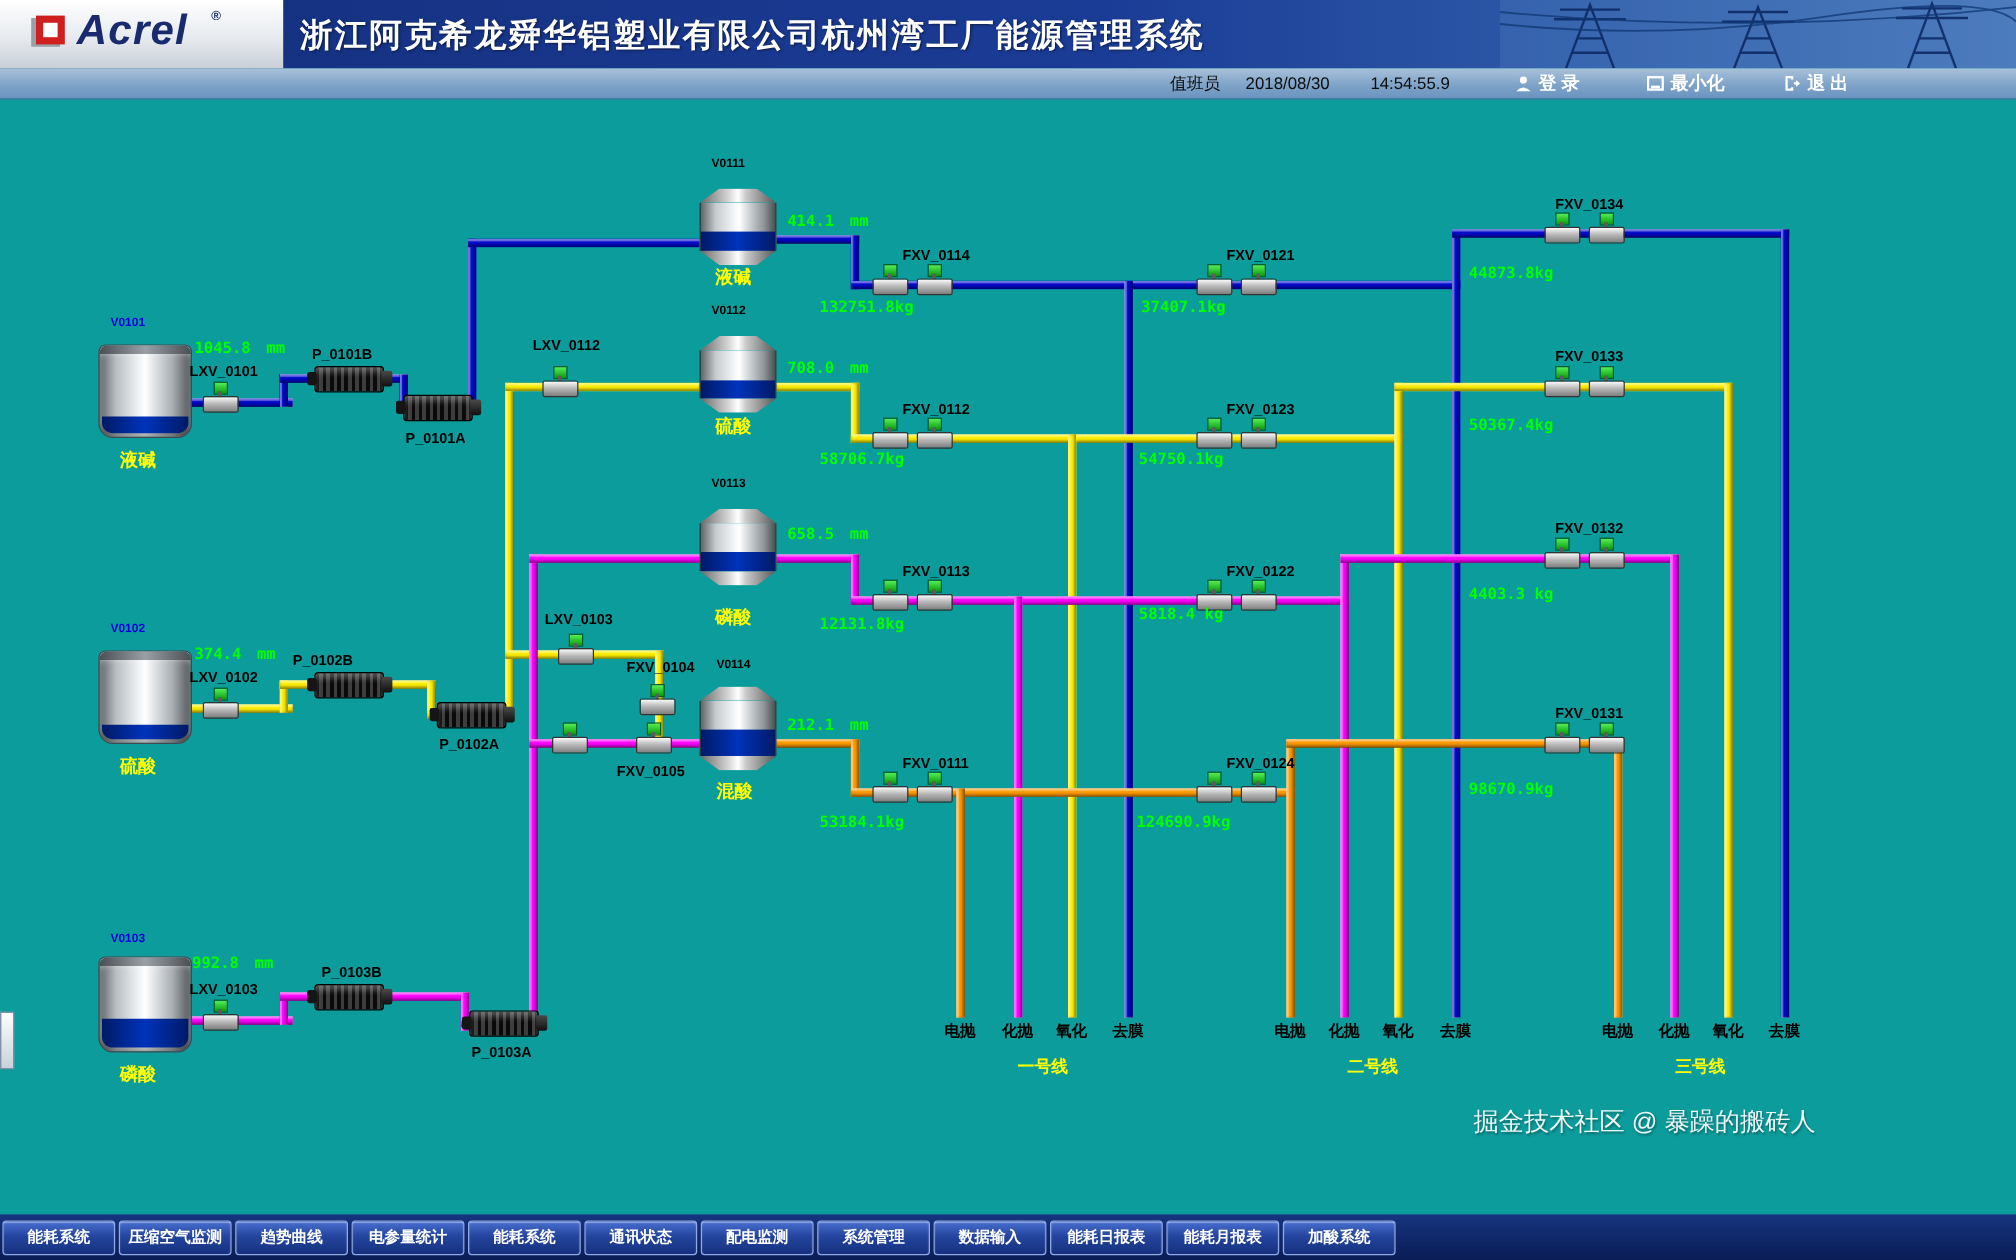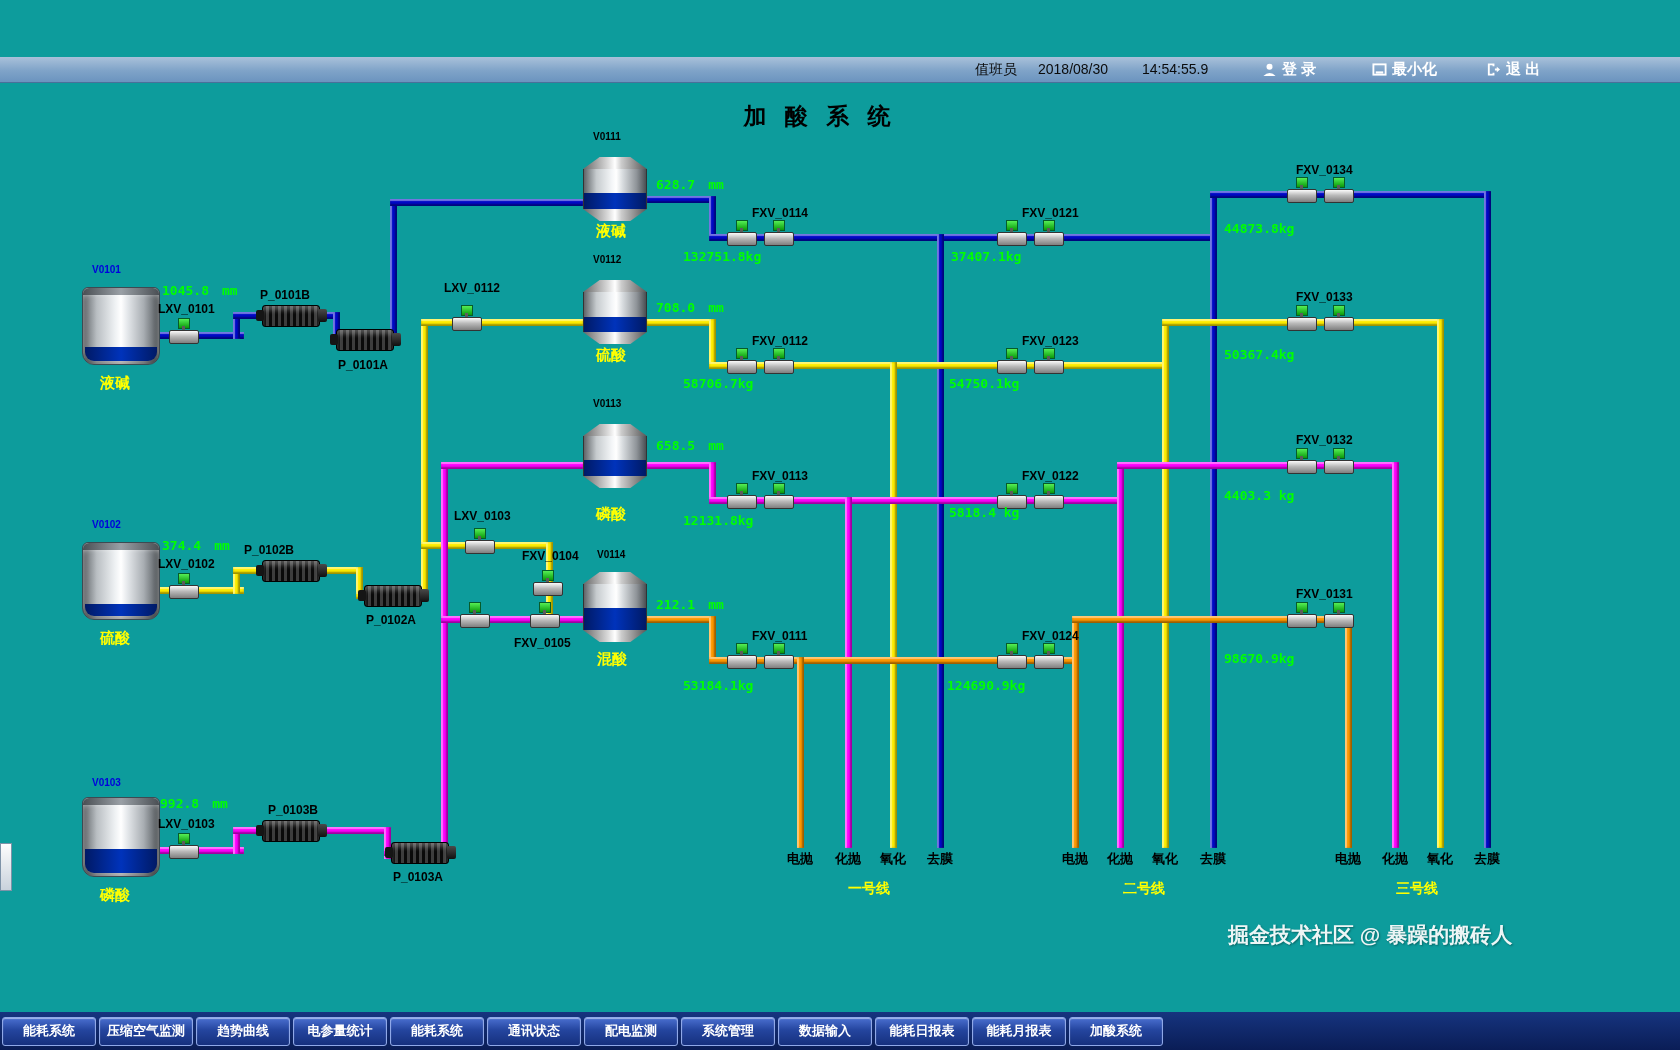--- a/index.html
+++ b/index.html
@@ -56,36 +56,60 @@
   
   .lbl{position:absolute;z-index:5;font-weight:bold;font-size:12px;color:#000;white-space:nowrap}
   .tid{font-size:10px}
   .blue{color:#0000dd}
   .tname{font-size:15px;color:#ffff00}
   .gval{position:absolute;z-index:5;color:#00ff00;font:bold 13px "DejaVu Sans Mono",monospace;white-space:nowrap;display:flex;gap:13px}
   .station{font-size:13px}
   .lname{color:#ffff00;font-size:14px}
   .diag-title{position:absolute;left:560px;top:101px;width:520px;z-index:5;text-align:center;
               color:#000;font-weight:bold;font-size:23px;letter-spacing:6px}
-  .wm{position:absolute;left:1228px;top:921px;z-index:6;color:rgba(255,255,255,.93);font-weight:bold;font-size:21px;
+  .wm{position:absolute;left:1228px;top:921px;z-index:6;color:rgba(255,255,255,.93);font-weight:normal;font-size:21px;
       text-shadow:1px 1px 2px rgba(0,0,0,.35);white-space:nowrap}
   
   .nav{position:absolute;left:0;top:1012px;width:1680px;height:38px;z-index:10;display:flex;align-items:center;
        gap:3px;padding-left:2px;box-sizing:border-box;background:linear-gradient(180deg,#16347f,#0a1d56)}
   .nbtn{flex:0 0 auto;width:94px;height:29px;display:flex;align-items:center;justify-content:center;
         color:#fff;font-weight:bold;font-size:13px;border:1px solid #8fa8e8;border-radius:3px;box-sizing:border-box;
         background:linear-gradient(180deg,#4a6fd0,#24459e 45%,#16307e);box-shadow:inset 0 1px 1px rgba(255,255,255,.5);cursor:pointer}
   .lscroll{position:absolute;left:0;top:843px;width:10px;height:46px;z-index:6;
            background:linear-gradient(180deg,#fdfdfd,#c9d2dc);border:1px solid #7e93a8}
 </style>
 </head>
 <body>
 
 <div class="screen">
 
+  <div class="hd">
+    <svg class="towers" width="430" height="57" viewBox="0 0 430 57">
+      <rect x="0" y="0" width="430" height="57" fill="#4d7cbd" opacity="0.35"></rect>
+      <g stroke="#0d2b66" stroke-width="2" fill="none" opacity="0.9">
+        <path d="M55 57 L75 4 L95 57 M60 44 L90 44 M64 32 L86 32 M45 16 L105 16 M50 8 L100 8"></path>
+        <path d="M195 57 L215 6 L235 57 M200 44 L230 44 M204 32 L226 32 M185 18 L245 18 M190 10 L240 10"></path>
+        <path d="M340 57 L360 3 L380 57 M345 44 L375 44 M349 32 L371 32 M330 15 L390 15 M335 7 L385 7"></path>
+      </g>
+      <g stroke="#123a77" stroke-width="1.5" fill="none" opacity="0.8">
+        <path d="M0 20 Q 135 34 270 14 T 430 18"></path>
+        <path d="M0 10 Q 215 30 430 6"></path>
+      </g>
+    </svg>
+    <div class="logo">
+      <div class="licon">
+        <i class="sq1" style="position:absolute"></i>
+          <i class="sq2" style="position:absolute"></i>
+          <i class="sq3" style="position:absolute"></i>
+      </div>
+      <div class="brand">Acrel</div>
+      <div class="brandreg">®</div>
+    </div>
+    <div class="htitle">浙江阿克希龙舜华铝塑业有限公司杭州湾工厂能源管理系统</div>
+  </div>
 
   <div class="sb">
     <span class="sbt" style="left:975px">值班员</span>
     <span class="sbt" style="left:1038px">2018/08/30</span>
     <span class="sbt" style="left:1142px">14:54:55.9</span>
     <span class="sbbtn" style="left:1262px">
       <svg width="15" height="15" viewBox="0 0 16 16">
           <circle cx="8" cy="5" r="3.2" fill="#fff"></circle>
           <path d="M1.5 15 Q8 8.5 14.5 15 Z" fill="#fff"></path>
         </svg>
@@ -100,21 +124,20 @@
     </span>
     <span class="sbbtn" style="left:1486px">
       <svg width="15" height="15" viewBox="0 0 16 16">
           <path d="M2 1.5 h7 v3 h-2 v-1 h-3 v9 h3 v-1 h2 v3 h-7 Z" fill="#fff"></path>
           <path d="M9 8 l-3.5 -3 v2 h-2 v2 h2 v2 Z" fill="#fff" transform="translate(6,0)"></path>
         </svg>
       <span>退 出</span>
     </span>
   </div>
 
-  <div class="diag-title">加 酸 系 统</div>
   <div class="wm">掘金技术社区 @ 暴躁的搬砖人</div>
   <div class="lscroll"></div>
 
   <i class="p h pb" style="left:158px;top:332px;width:86px"></i>
   <i class="p v pb" style="left:233px;top:312px;height:27px"></i>
   <i class="p h pb" style="left:233px;top:312px;width:107px"></i>
   <i class="p v pb" style="left:333px;top:312px;height:31px"></i>
   <i class="p h pb" style="left:333px;top:336px;width:64px"></i>
   <i class="p v pb" style="left:390px;top:199px;height:144px"></i>
   <i class="p h pb" style="left:390px;top:199px;width:193px"></i>
@@ -232,21 +255,21 @@
 
   <div class="dtank" style="left:583px;top:157px">
       <div class="ct"></div>
       <div class="bd">
         <i class="liq" style="height:16px"></i>
       </div>
       <div class="cb"></div>
     </div>
   <span class="lbl tid" style="left:593px;top:131px">V0111</span>
   <span class="gval" style="left:656px;top:177px">
-      <span>628.7</span>
+      <span>414.1</span>
       <span>mm</span>
     </span>
   <span class="lbl tname" style="left:596px;top:222px">液碱</span>
 
   <div class="dtank" style="left:583px;top:280px">
       <div class="ct"></div>
       <div class="bd">
         <i class="liq" style="height:15px"></i>
       </div>
       <div class="cb"></div>

